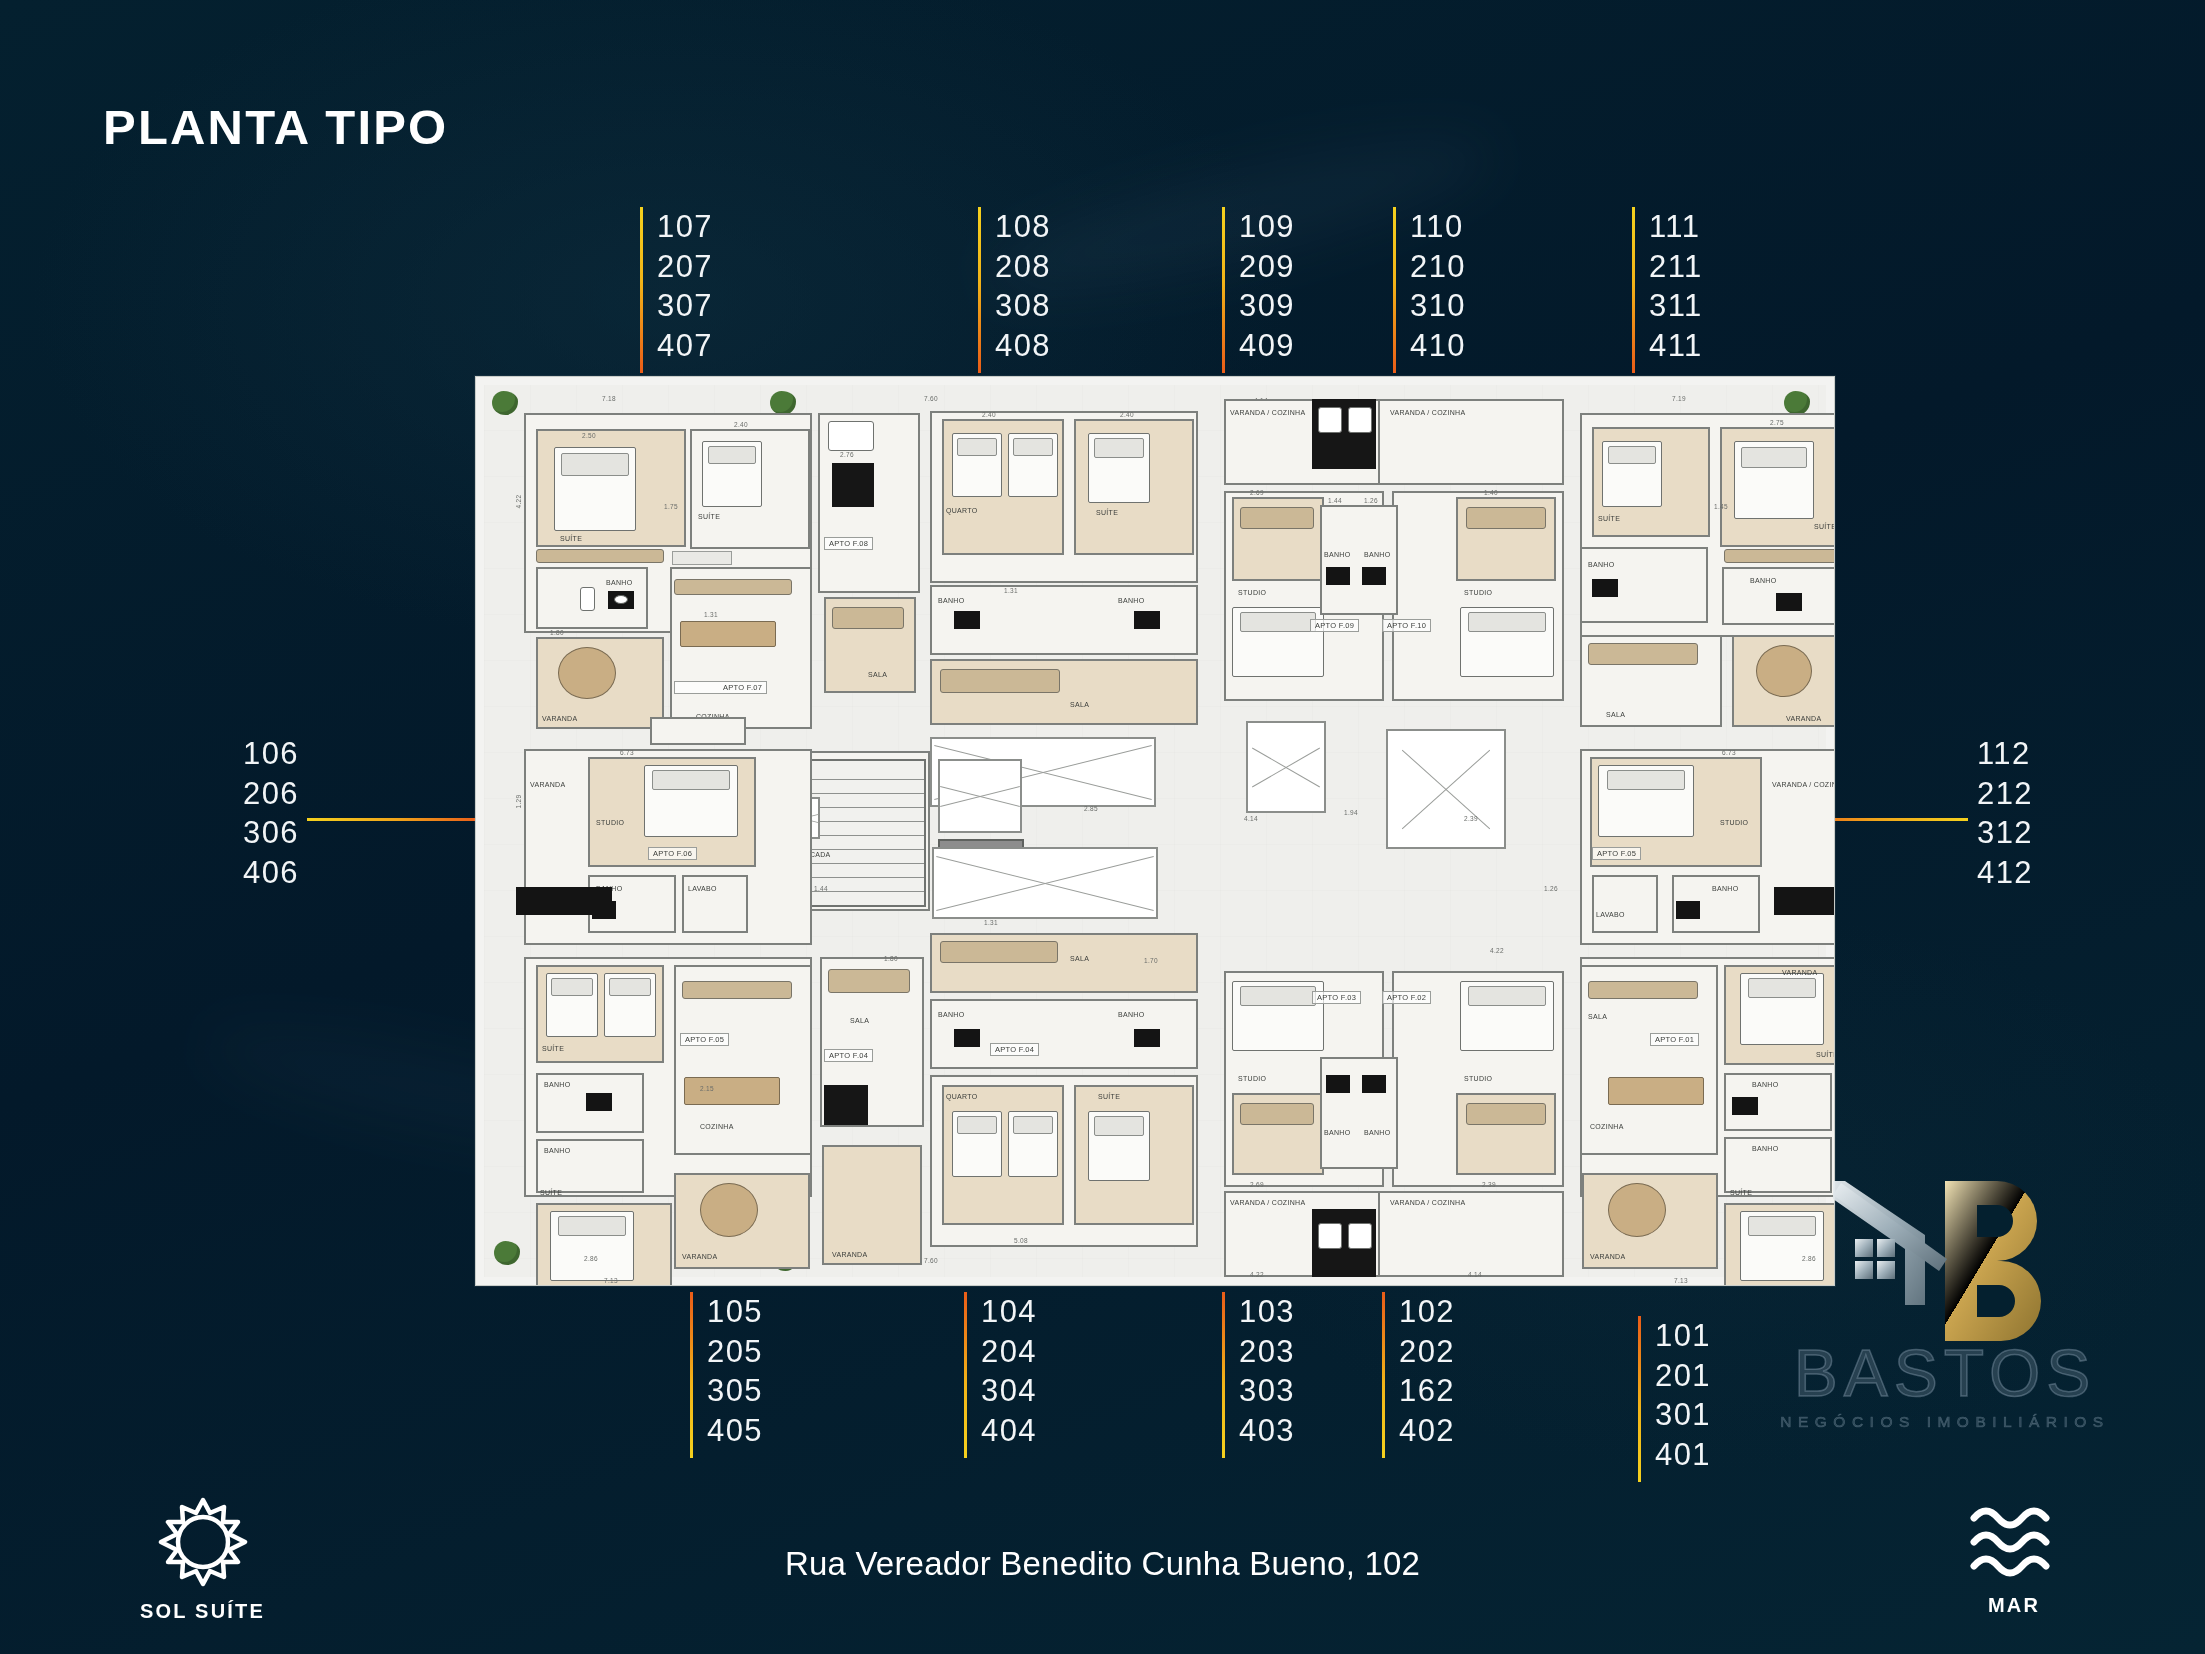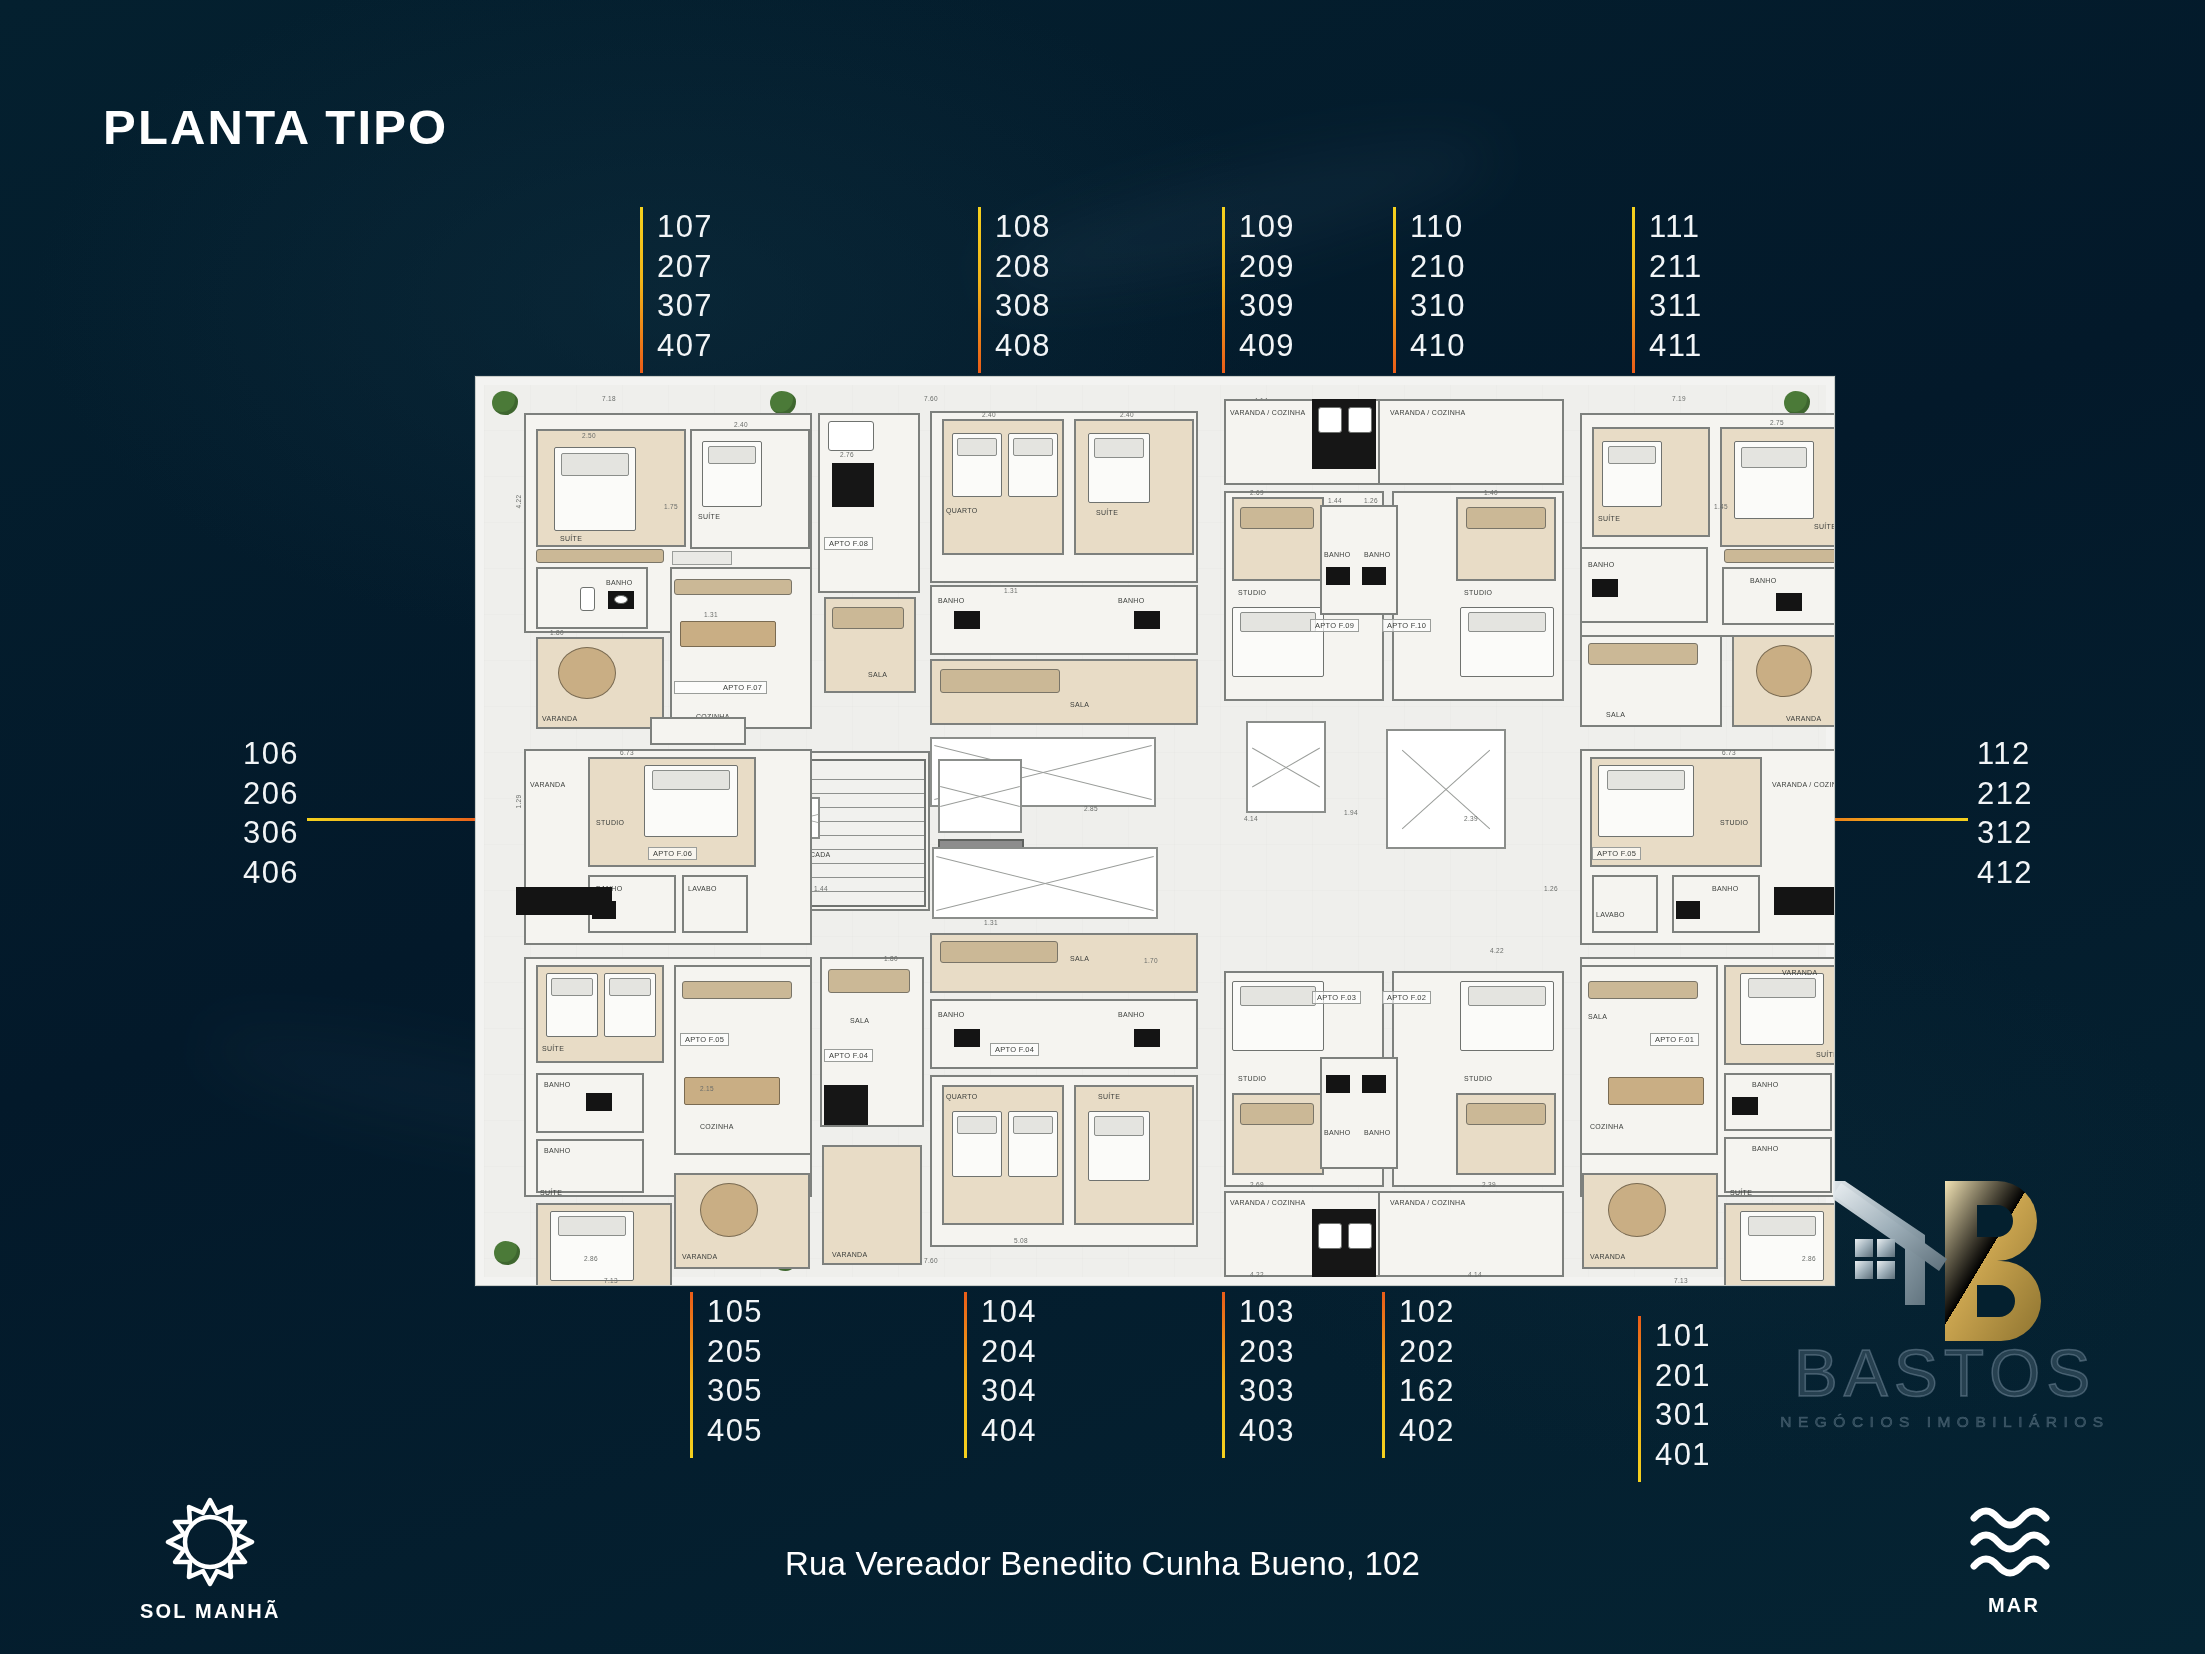--- a/index.html
+++ b/index.html
@@ -623,21 +623,21 @@
       <div class="lbl dim" style="left:1230px;top:118px;">1.45</div>
 
     </div>
   </div>
 
   <div class="legend" style="left:140px; top:1494px;">
     <svg width="96" height="96" viewBox="0 0 96 96">
       <circle cx="48" cy="48" r="25" fill="none" stroke="#ffffff" stroke-width="4.5"></circle>
       <path d="M48 6 L55 19 L69 13 L68 28 L83 28 L74 40 L90 48 L74 56 L83 68 L68 68 L69 83 L55 77 L48 90 L41 77 L27 83 L28 68 L13 68 L22 56 L6 48 L22 40 L13 28 L28 28 L27 13 L41 19 Z" fill="none" stroke="#ffffff" stroke-width="4.5" stroke-linejoin="round"></path>
     </svg>
-    <div class="cap">SOL MANHÃ</div>
+    <div class="cap">SOL SUÍTE</div>
   </div>
 
   <div class="legend" style="left:1966px; top:1500px;">
     <svg width="96" height="84" viewBox="0 0 96 84">
       <g fill="none" stroke="#ffffff" stroke-width="7" stroke-linecap="round" stroke-linejoin="round">
         <path d="M8 18 Q20 4 32 18 T56 18 T80 18"></path>
         <path d="M8 42 Q20 28 32 42 T56 42 T80 42"></path>
         <path d="M8 66 Q20 52 32 66 T56 66 T80 66"></path>
       </g>
     </svg>

